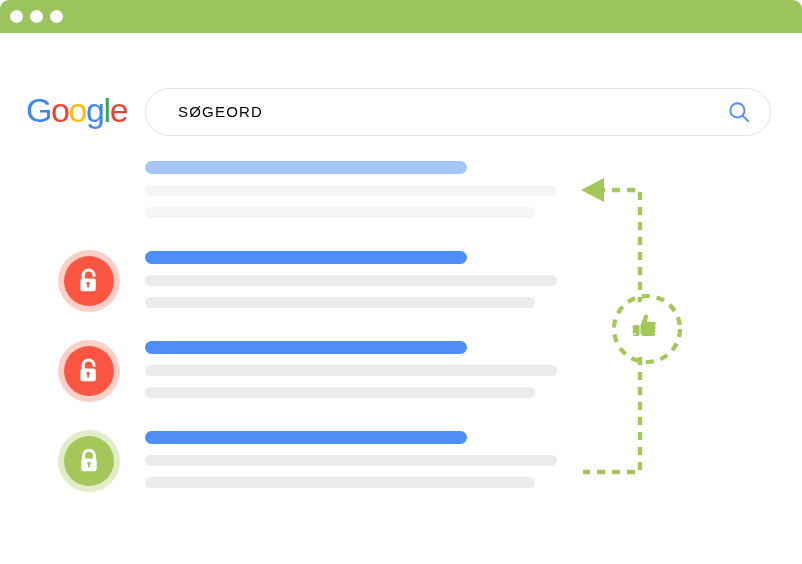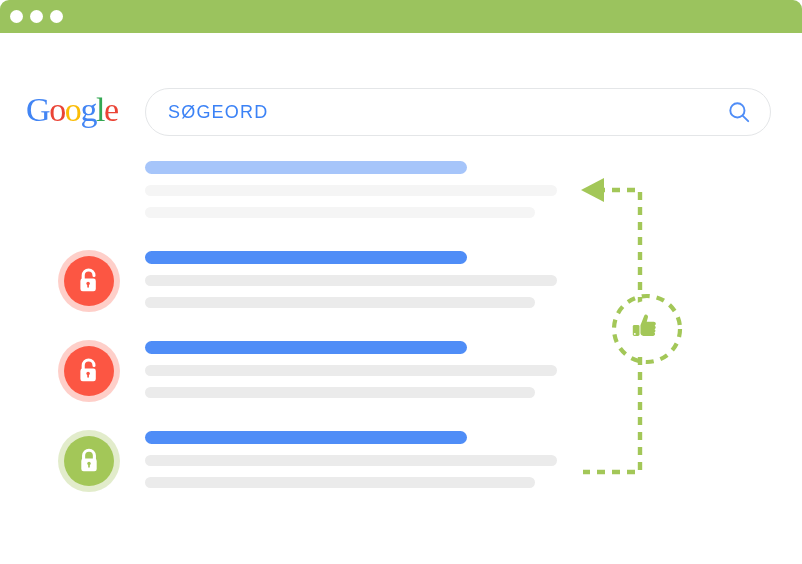--- a/index.html
+++ b/index.html
@@ -14,34 +14,34 @@
   .win-dot{position:absolute;top:10px;width:13px;height:13px;border-radius:50%;
            background:#ffffff;}
   #win-dot-close{left:10px;}
   #win-dot-min{left:30px;}
   #win-dot-max{left:50px;}
 
   #browser-body{position:absolute;left:0;top:33px;width:802px;height:463px;background:#ffffff;}
 
   
   #google-logo{position:absolute;left:26px;top:60px;font-size:34px;line-height:34px;
-               letter-spacing:-1.4px;font-family:Liberation Serif, serif;
+               letter-spacing:-1.4px;font-family:Liberation Sans, sans-serif;
                font-weight:400;white-space:nowrap;}
   #google-logo span{display:inline-block;}
   .g-blue{color:#4285f4;}
   .g-red{color:#ea4335;}
   .g-yellow{color:#fbbc05;}
   .g-green{color:#34a853;}
 
   
   #search-field{position:absolute;left:145px;top:55px;width:626px;height:48px;
                 border:1px solid #e4e6e8;border-radius:24px;background:#ffffff;
                 box-sizing:border-box;}
-  #search-input-text{position:absolute;left:168px;top:70px;font-size:18px;
-                     letter-spacing:1.2px;color:#3b82f6;line-height:18px;}
+  #search-input-text{position:absolute;left:178px;top:70px;font-size:15px;
+                     letter-spacing:1.2px;color:#000000;line-height:18px;}
   #search-icon{position:absolute;left:727px;top:67px;width:24px;height:24px;}
 
   
   .result-block{position:absolute;left:145px;}
   .bar-title{height:13px;border-radius:6.5px;}
   .bar-line{height:11px;border-radius:5.5px;margin-top:11px;}
   .title-visited{background:#a6c5fa;}
   .title-active{background:#4f8df7;}
   .line-light{background:#f5f5f5;}
   .line-grey{background:#ebebeb;}

